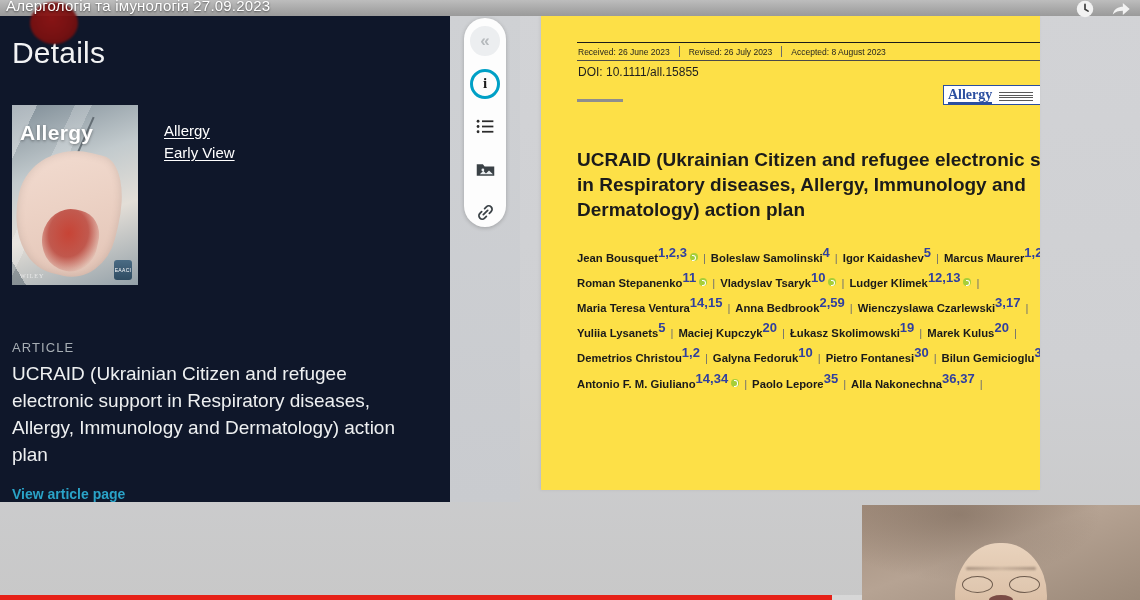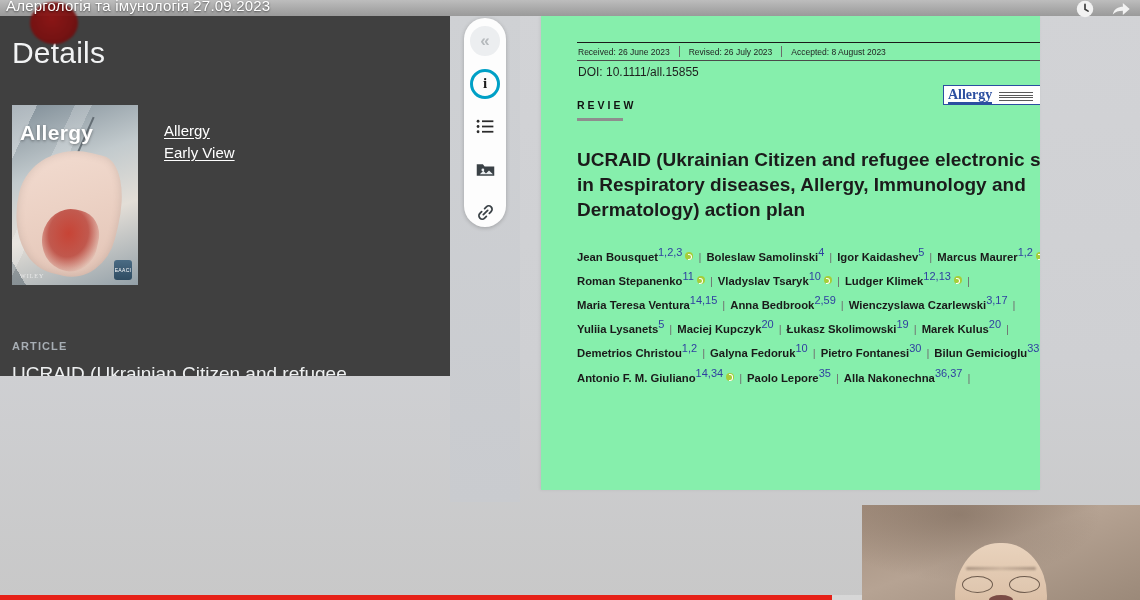--- a/index.html
+++ b/index.html
@@ -35,22 +35,22 @@
     filter:blur(1.2px); opacity:.95; z-index:41;
   }
   #top-icons{
     position:absolute; right:8px; top:-2px; z-index:43;
     display:flex; align-items:center; gap:14px;
   }
   #top-icons .tic{ width:22px; height:22px; display:block; }
 
   
   #details-panel{
-    position:absolute; left:0; top:16px; width:450px; height:360px;
-    background:#404040; z-index:20; overflow:hidden;
+    position:absolute; left:0; top:16px; width:450px; height:486px;
+    background:#0f172a; z-index:20; overflow:hidden;
   }
   #details-title{
     position:absolute; left:12px; top:20px;
     font-size:30px; font-weight:400; color:#f2f3f4; letter-spacing:.2px;
   }
   
   #cover{
     position:absolute; left:12px; top:89px; width:126px; height:180px;
     background:linear-gradient(150deg,#8d9aa4 0%,#b8c1c6 30%,#d8d3cd 60%,#a9b2b8 100%);
     overflow:hidden;
@@ -100,21 +100,21 @@
   #journal-links{
     position:absolute; left:164px; top:106px;
     display:flex; flex-direction:column; gap:5px;
   }
   #journal-links a{
     font-size:15px; color:#ffffff; text-decoration:underline;
     text-underline-offset:2px; cursor:pointer;
   }
   #article-kicker{
     position:absolute; left:12px; top:324px;
-    font-size:11px; font-weight:700; letter-spacing:1.1px; color:#a7aeb4;
+    font-size:13px; font-weight:400; letter-spacing:1.1px; color:#a7aeb4;
   }
   #article-title{
     position:absolute; left:12px; top:344px; width:400px;
     font-size:19px; line-height:27px; color:#eef0f1; font-weight:400;
   }
   #view-article-link{
     position:absolute; left:12px; top:470px;
     font-size:14px; font-weight:600; color:#2aa3c7; cursor:pointer;
   }
 
@@ -137,21 +137,21 @@
     cursor:pointer;
   }
   #rail-collapse{ background:#eceef0; color:#b6babd; font-size:17px; font-weight:700; }
   #rail-info{ border:3px solid #00a0c6; }
   #rail-info .glyph{ font-size:15px; font-weight:700; color:#1c1c1c; font-family:"Liberation Serif", serif; }
   .rail-svg{ width:21px; height:21px; display:block; }
 
   
   #doc-page{
     position:absolute; left:541px; top:16px; width:499px; height:474px;
-    background:#86efac; z-index:10; overflow:hidden;
+    background:#fde047; z-index:10; overflow:hidden;
     box-shadow:-1px 0 3px rgba(0,0,0,.08);
   }
   #doc-inner{ position:absolute; left:36px; top:26px; width:552px; }
 
   .hdr-rule{ height:1px; background:#1a1a1a; width:548px; }
   .hdr-rule.thin{ background:#4a4a4a; }
   #dates-row{
     display:flex; align-items:center; height:17px;
     font-size:8.5px; color:#1f1f1f;
   }
@@ -195,21 +195,21 @@
   #doc-title{
     margin-top:14px; width:540px;
     font-size:19px; line-height:25px; font-weight:700; color:#1b1b1b;
   }
 
   #authors{ margin-top:21px; width:552px; }
   .author-line{
     font-size:11.3px; line-height:19.4px; color:#1a1a1a; font-weight:700;
     white-space:nowrap;
   }
-  .author-line sup{ font-size:11px; color:#2f3fa0; font-weight:400; }
+  .author-line sup{ font-size:13px; color:#2f3fa0; font-weight:700; }
   .author-line .pipe{ color:#6f6f6f; font-weight:400; padding:0 5px; }
   .orcid{
     display:inline-block; width:8px; height:8px; border-radius:50%;
     background:#a6ce39; margin-left:3px; vertical-align:1px;
     position:relative;
   }
   .orcid::after{
     content:""; position:absolute; left:2.5px; top:1.8px;
     width:3px; height:4.4px; border:1px solid #fff; border-radius:0 3px 3px 0;
     border-left:none;
@@ -276,21 +276,20 @@
       <span class="dt">Received: 26 June 2023</span>
       <span class="sep"></span>
       <span class="dt">Revised: 26 July 2023</span>
       <span class="sep"></span>
       <span class="dt">Accepted: 8 August 2023</span>
     </div>
     <div class="hdr-rule thin"></div>
     <div id="doi-line">DOI: 10.1111/all.15855</div>
 
     <div id="review-row">
-      <div id="review-label">REVIEW</div>
       <div id="review-underline"></div>
 
       <div id="brand-block">
         <div id="allergy-logo">
           <span class="aw">Allergy</span>
           <span class="tiny">
               <i></i>
               <i></i>
               <i></i>
               <i></i>

